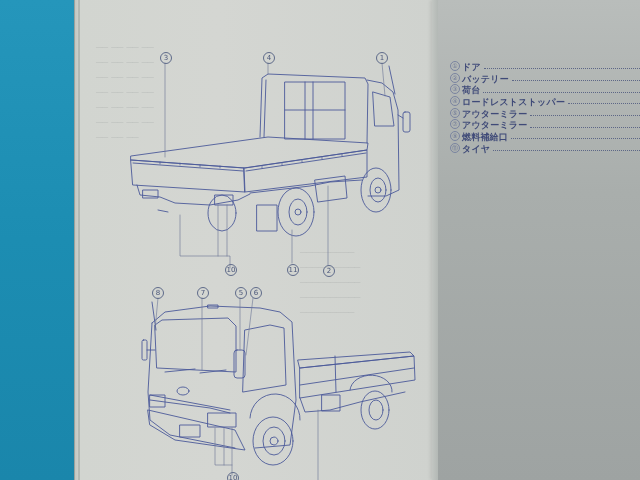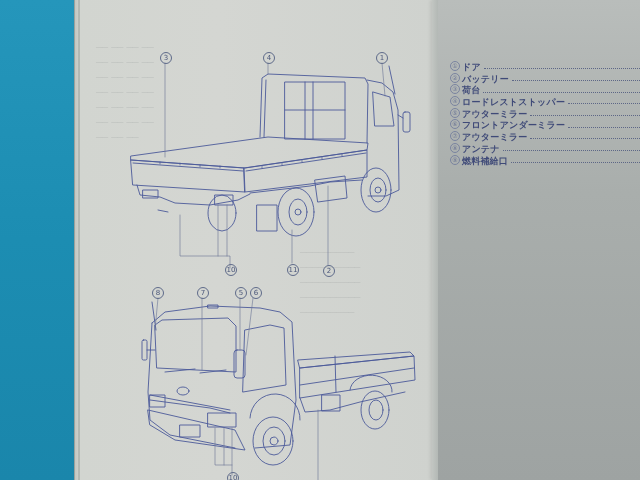--- a/index.html
+++ b/index.html
@@ -238,32 +238,27 @@
     <span class="part-num">④</span>
     <span class="part-label">ロードレストストッパー</span>
     <span class="leader"></span>
   </div>
   <div class="part-row">
     <span class="part-num">⑤</span>
     <span class="part-label">アウターミラー</span>
     <span class="leader"></span>
   </div>
   <div class="part-row">
-    <span class="part-num">⑥</span>
-    <span class="part-label">フロントアンダーミラー</span>
-    <span class="leader"></span>
-  </div>
-  <div class="part-row">
     <span class="part-num">⑦</span>
     <span class="part-label">アウターミラー</span>
     <span class="leader"></span>
   </div>
   <div class="part-row">
-    <span class="part-num">⑧</span>
-    <span class="part-label">アンテナ</span>
-    <span class="leader"></span>
-  </div>
-  <div class="part-row">
     <span class="part-num">⑨</span>
     <span class="part-label">燃料補給口</span>
     <span class="leader"></span>
   </div>
+  <div class="part-row">
+    <span class="part-num">⑪</span>
+    <span class="part-label">タイヤ</span>
+    <span class="leader"></span>
+  </div>
 </div>
 
 </body></html>

